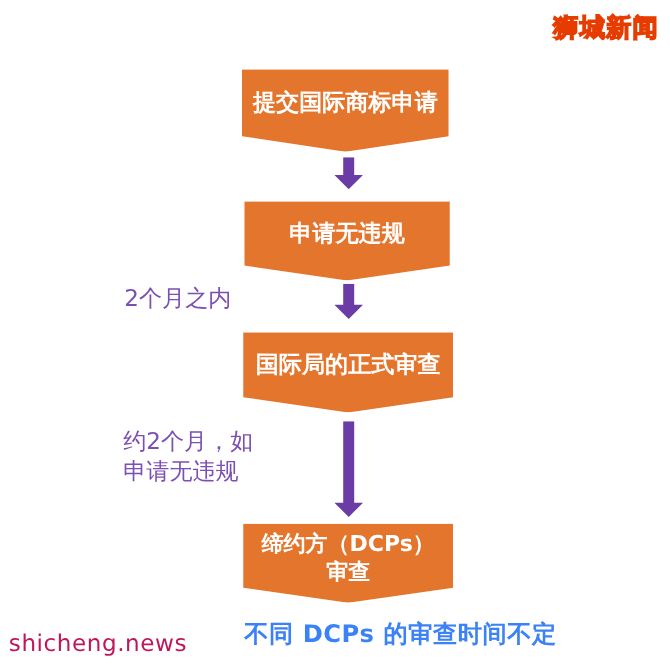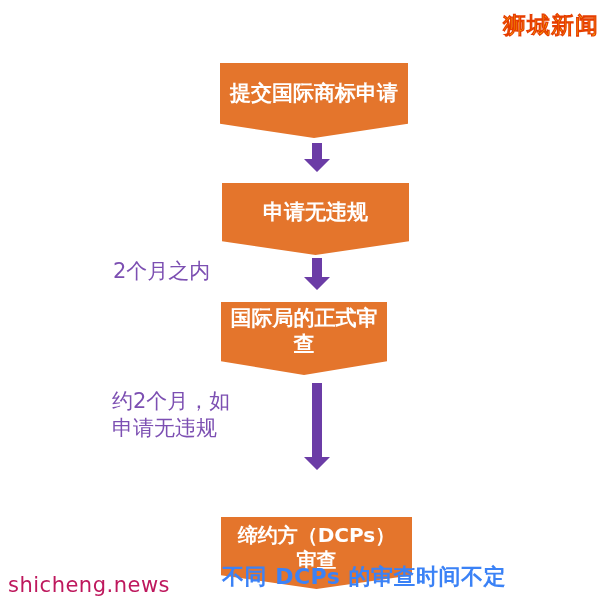--- a/index.html
+++ b/index.html
@@ -11,21 +11,21 @@
     overflow: hidden;
     font-family: "DejaVu Sans", "Liberation Sans", sans-serif;
   }
 
   
   .logo {
     position: absolute;
     top: 10px;
     left: 503px;
     font-size: 23px;
-    font-weight: normal;
+    font-weight: bold;
     letter-spacing: 1px;
     color: #ffee00;
     -webkit-text-stroke: 1.3px #e63c00;
   }
 
   
   .banner {
     position: absolute;
     background: #e4752c;
     clip-path: polygon(0 0, 100% 0, 100% 81%, 50% 100%, 0 81%);
@@ -34,22 +34,22 @@
     display: flex;
     align-items: center;
     justify-content: center;
     text-align: center;
     box-sizing: border-box;
   }
   .banner .label { white-space: pre-line; line-height: 1.22; }
 
   #box1 { left: 220px; top: 63px;  width: 188px; height: 75px; font-size: 21px; padding-bottom: 13px; }
   #box2 { left: 222px; top: 183px; width: 187px; height: 72px; font-size: 21px; padding-bottom: 13px; }
-  #box3 { left: 221px; top: 302px; width: 166px; height: 73px; font-size: 21px; padding-bottom: 13px; }
-  #box4 { left: 221px; top: 476px; width: 191px; height: 72px; font-size: 20px; padding-bottom: 11px; margin-top: 41px; }
+  #box3 { left: 221px; top: 302px; width: 191px; height: 73px; font-size: 21px; padding-bottom: 13px; }
+  #box4 { left: 221px; top: 476px; width: 191px; height: 72px; font-size: 20px; padding-bottom: 11px; }
 
   
   .arrow { position: absolute; left: 304px; }
   #arrow1 { top: 143px; }
   #arrow2 { top: 258px; }
   #arrow3 { top: 383px; }
 
   
   .annotation {
     position: absolute;

